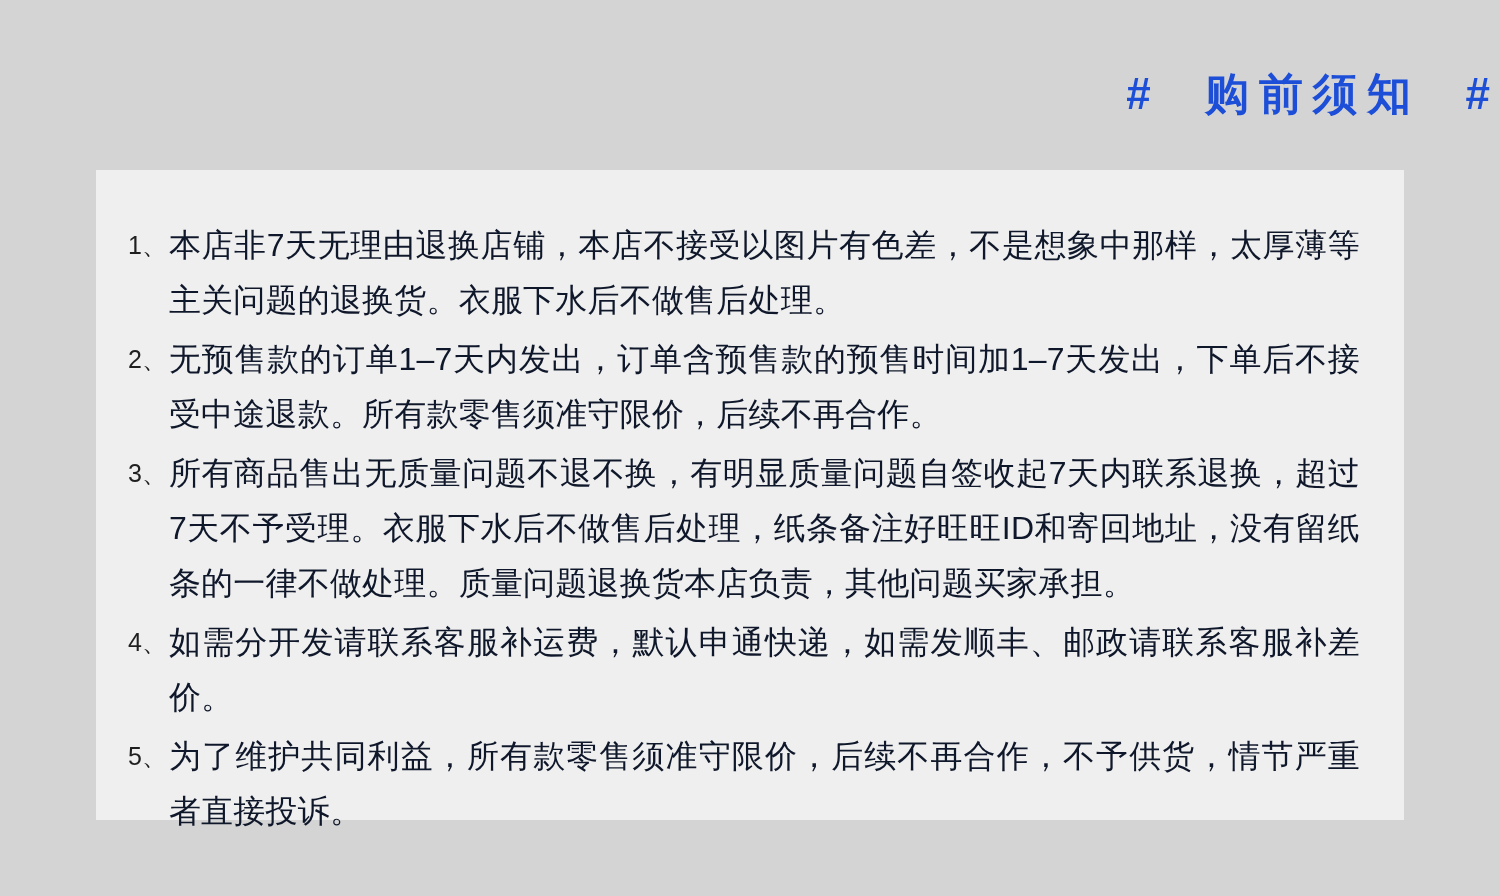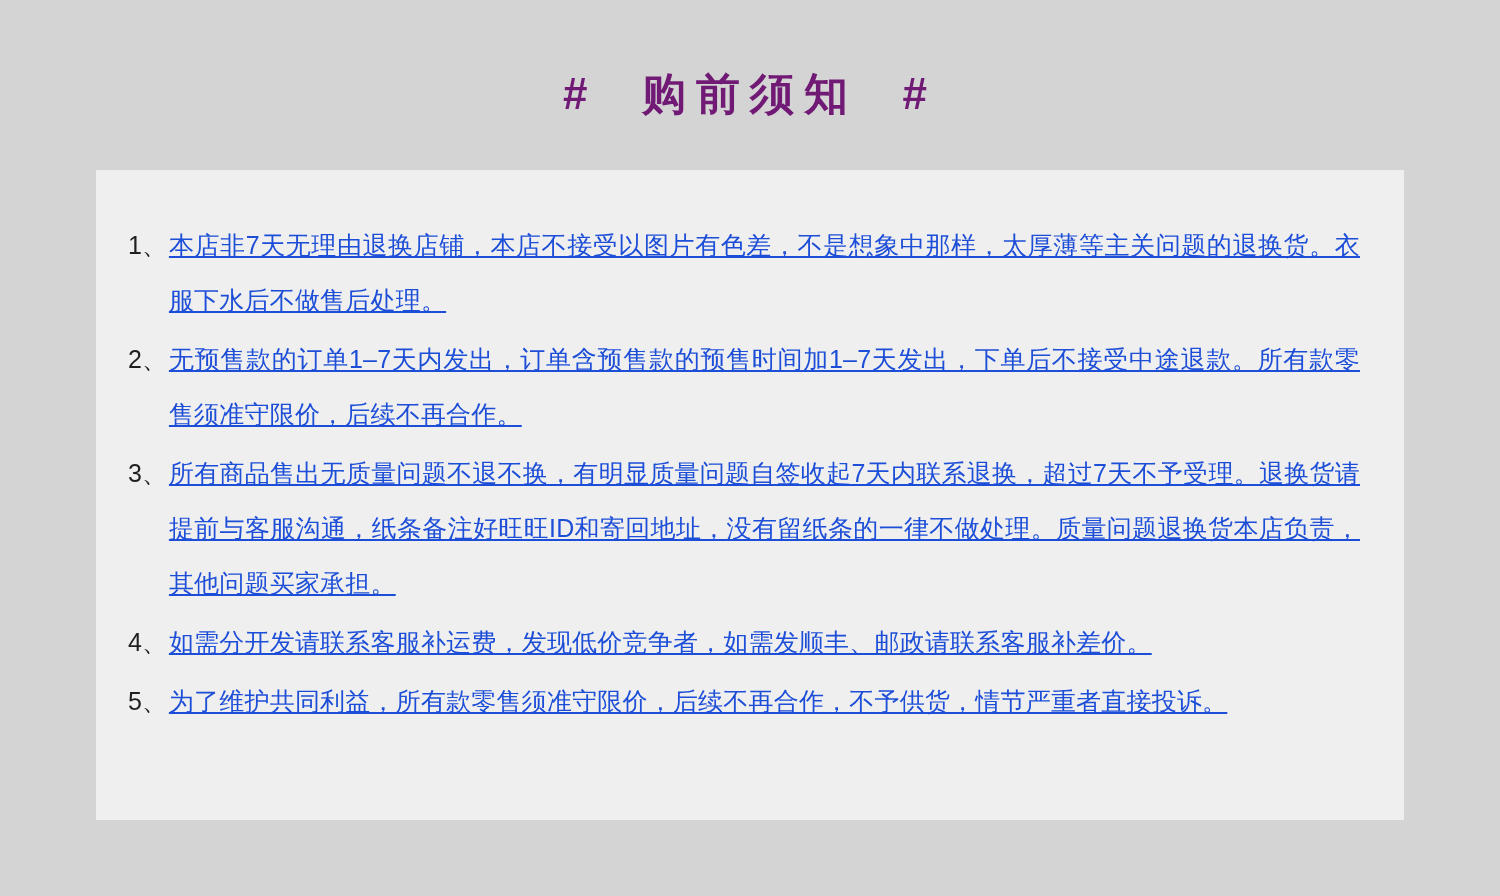--- a/index.html
+++ b/index.html
@@ -13,24 +13,24 @@
     font-family: "Liberation Sans", "DejaVu Sans", sans-serif;
     overflow: hidden;
   }
   .page {
     position: relative;
     width: 1500px;
     height: 896px;
     box-sizing: border-box;
   }
   .title {
-    text-align: center;
+    text-align: right;
     font-size: 44px;
     font-weight: bold;
-    color: #701a75;
+    color: #1d4ed8;
     letter-spacing: 10px;
     padding-top: 68px;
     line-height: 1.2;
     white-space: pre;
   }
   .notice-card {
     position: absolute;
     left: 96px;
     top: 170px;
     width: 1308px;
@@ -47,27 +47,26 @@
   .item-num {
     flex: 0 0 auto;
     font-size: 25px;
     color: #1f1f1f;
     line-height: 55px;
     white-space: nowrap;
     padding-right: 2px;
   }
   .item-text {
     flex: 1 1 auto;
-    font-size: 25px;
-    color: #1d4ed8;
+    font-size: 32px;
+    color: #0f172a;
     line-height: 55px;
     text-align: justify;
     text-justify: inter-ideograph;
     letter-spacing: 0.2px;
-    text-decoration: underline;
   }
 </style>
 </head>
 <body>
 
 <div class="page">
 
   <div class="title">#  购前须知  #</div>
 
   <div class="notice-card">
@@ -77,26 +76,26 @@
       <span class="item-text">本店非7天无理由退换店铺，本店不接受以图片有色差，不是想象中那样，太厚薄等主关问题的退换货。衣服下水后不做售后处理。</span>
     </div>
 
     <div class="item">
       <span class="item-num">2、</span>
       <span class="item-text">无预售款的订单1–7天内发出，订单含预售款的预售时间加1–7天发出，下单后不接受中途退款。所有款零售须准守限价，后续不再合作。</span>
     </div>
 
     <div class="item">
       <span class="item-num">3、</span>
-      <span class="item-text">所有商品售出无质量问题不退不换，有明显质量问题自签收起7天内联系退换，超过7天不予受理。退换货请提前与客服沟通，纸条备注好旺旺ID和寄回地址，没有留纸条的一律不做处理。质量问题退换货本店负责，其他问题买家承担。</span>
+      <span class="item-text">所有商品售出无质量问题不退不换，有明显质量问题自签收起7天内联系退换，超过7天不予受理。衣服下水后不做售后处理，纸条备注好旺旺ID和寄回地址，没有留纸条的一律不做处理。质量问题退换货本店负责，其他问题买家承担。</span>
     </div>
 
     <div class="item">
       <span class="item-num">4、</span>
-      <span class="item-text">如需分开发请联系客服补运费，发现低价竞争者，如需发顺丰、邮政请联系客服补差价。</span>
+      <span class="item-text">如需分开发请联系客服补运费，默认申通快递，如需发顺丰、邮政请联系客服补差价。</span>
     </div>
 
     <div class="item">
       <span class="item-num">5、</span>
       <span class="item-text">为了维护共同利益，所有款零售须准守限价，后续不再合作，不予供货，情节严重者直接投诉。</span>
     </div>
 
   </div>
 </div>
 

